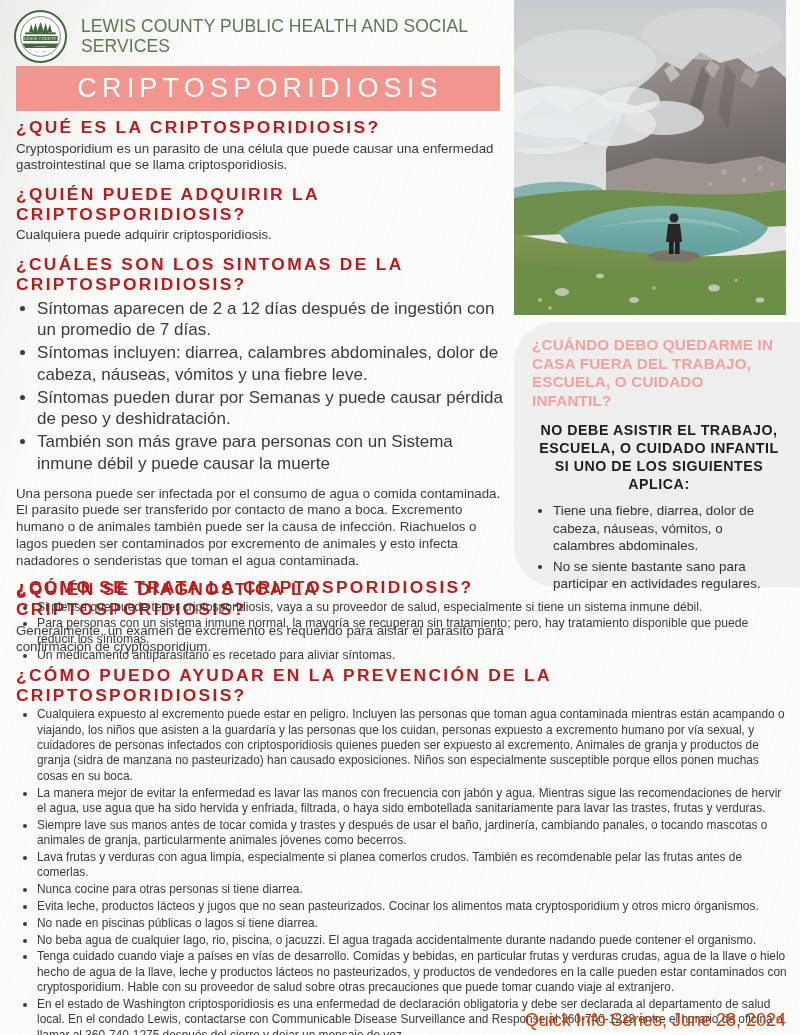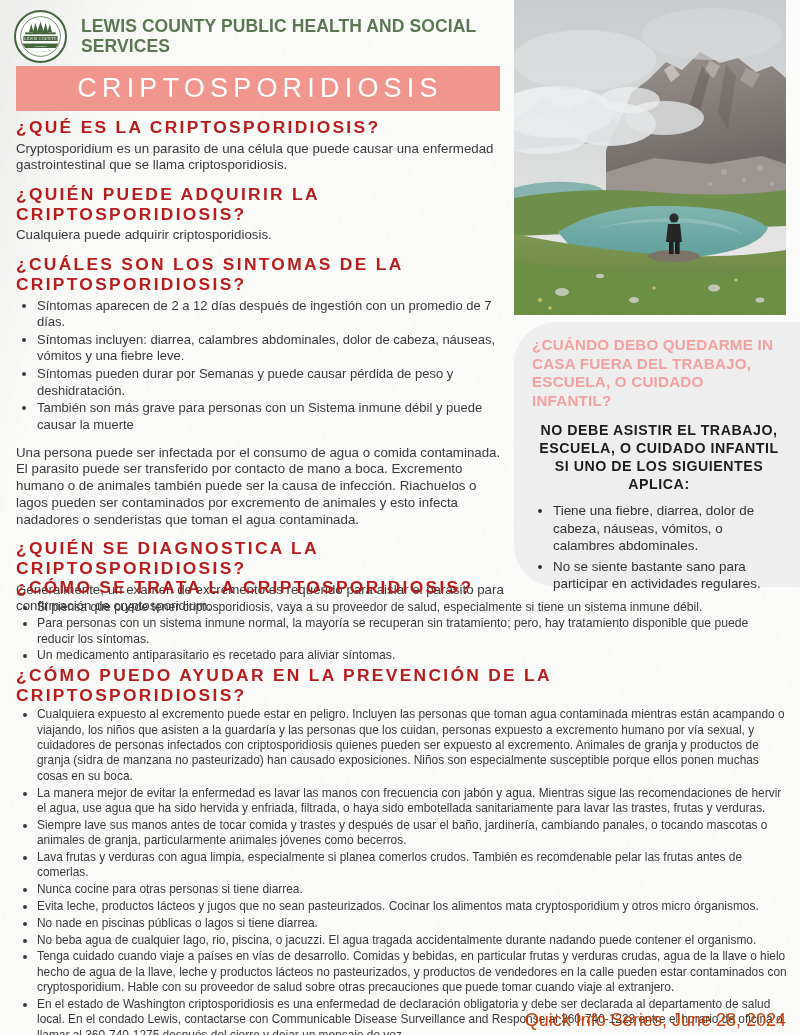--- a/index.html
+++ b/index.html
@@ -49,21 +49,21 @@
     width: 53px; height: 53px; flex: 0 0 53px;
     border-radius: 50%;
     background: #ffffff;
     border: 2.4px solid #44663c;
     position: relative;
     overflow: hidden;
   }
   .logo-seal svg { position: absolute; inset: 0; }
   .masthead-title {
     font-size: 17.5px;
-    font-weight: bold;
+    font-weight: normal;
     line-height: 1.17;
     color: #5c7853;
     letter-spacing: 0.1px;
   }
 
   
   .title-banner {
     position: absolute;
     left: 16px; top: 66px;
     width: 484px; height: 45px;
@@ -155,21 +155,21 @@
     color: #3b3b3b;
     margin-bottom: 11px;
   }
   .left-col .body-para { font-size: 13.3px; }
 
   ul.bullets {
     padding-left: 21px;
     margin-bottom: 11px;
   }
   ul.bullets li {
-    font-size: 13px;
+    font-size: 17px;
     line-height: 1.28;
     color: #3b3b3b;
     margin-bottom: 1px;
   }
   .full-col ul.bullets li { font-size: 12.2px; line-height: 1.27; }
   .sec-prev ul.bullets li { font-size: 11.9px; line-height: 1.29; margin-bottom: 1.5px; }
 
   .spacer-head { margin-top: 9px; }
 
   

